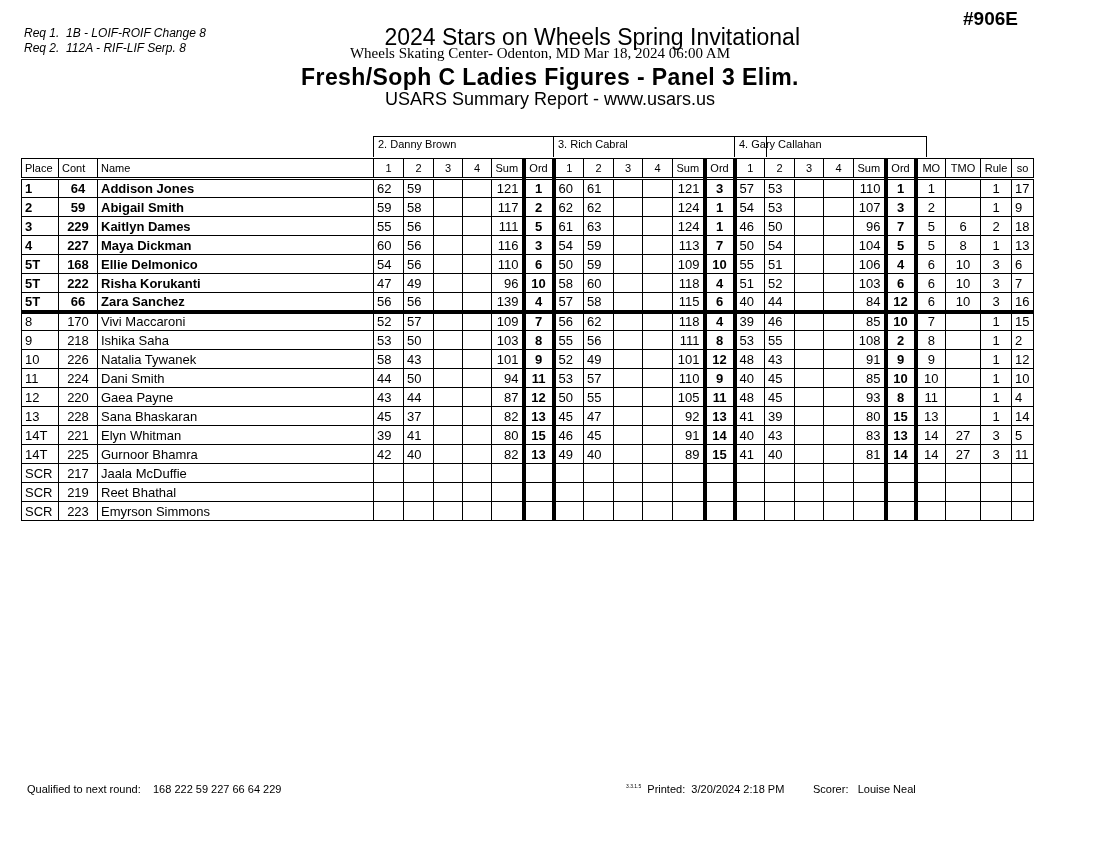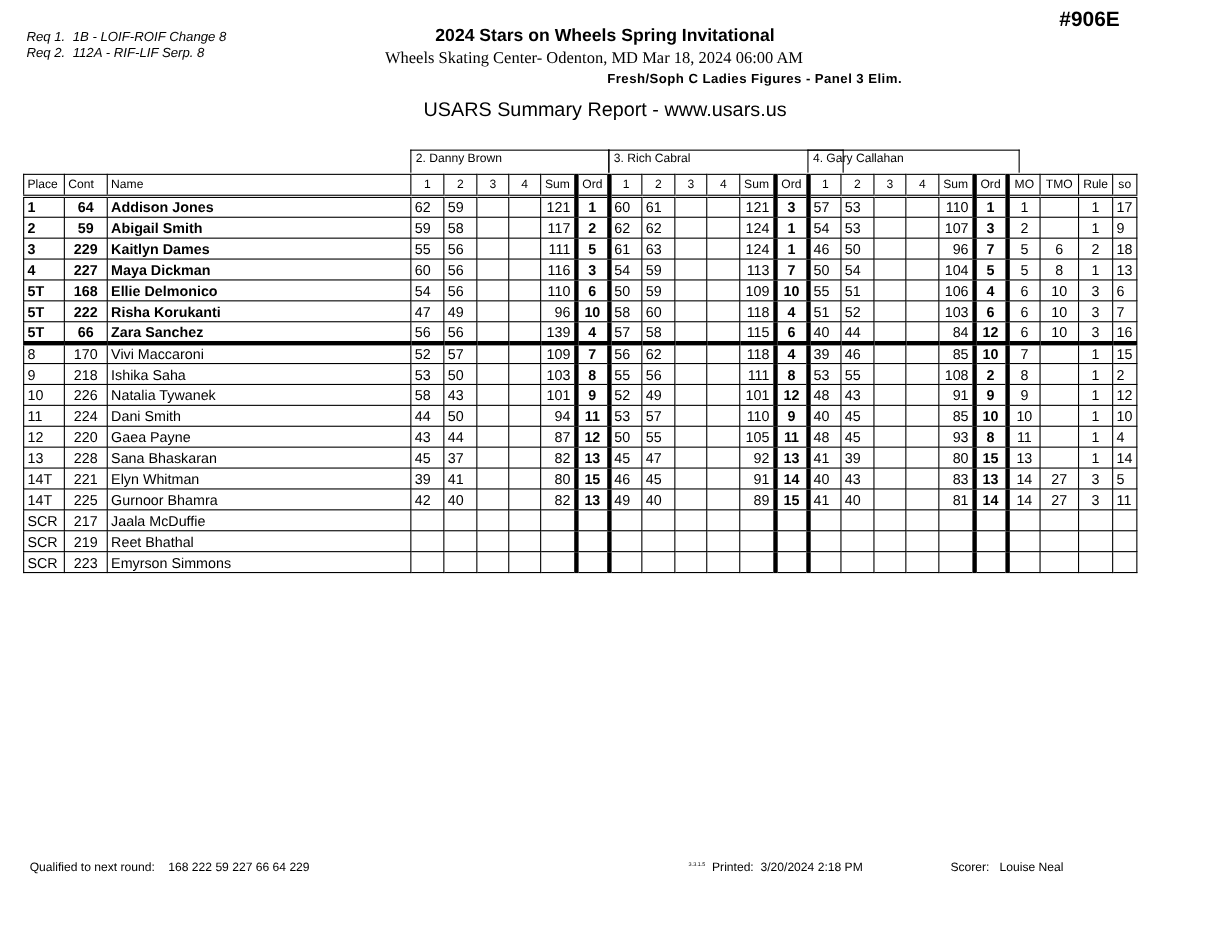--- a/index.html
+++ b/index.html
@@ -1,22 +1,22 @@
 <!DOCTYPE html>
 <html><head>
 <meta charset="utf-8">
 <style>
   html, body { margin:0; padding:0; background:#ffffff; }
   body { width:1100px; height:850px; position:relative; overflow:hidden;
          font-family:"Liberation Sans", sans-serif; color:#000; }
   .abs { position:absolute; }
   .req { left:24px; font-size:12px; line-height:14px;font-style:italic; }
-  .event-title { left:300px; width:500px; text-align:center; top:24px; font-size:16px; font-weight:bold; }
+  .event-title { left:300px; width:500px; text-align:right; top:24px; font-size:23px; font-weight:normal; }
   .venue { left:300px; width:540px; text-align:center; top:45px; font-size:15px; left:270px;font-family:Liberation Serif, serif; }
-  .division { left:280px; width:540px; text-align:right; top:64px; font-size:12px; font-weight:bold; letter-spacing:0.4px; }
+  .division { left:280px; width:540px; text-align:center; top:64px; font-size:23px; font-weight:bold; letter-spacing:0.4px; }
   .report { left:300px; width:500px; text-align:center; top:89px; font-size:18px; }
   .event-num { left:963px; top:8px; font-size:19px; font-weight:bold; }
 
   .judge-box { position:absolute; top:136px; height:21px; border:1px solid #000; border-bottom:none;
                font-size:11px; line-height:14px; padding-left:4px; box-sizing:border-box; }
   table.grid { position:absolute; left:21px; top:158px; border-collapse:collapse; table-layout:fixed; font-size:13px; }
   table.grid td, table.grid th { border:1px solid #000; height:19px; padding:0 3px; white-space:nowrap; overflow:hidden; box-sizing:border-box; }
   table.grid th { font-weight:normal; font-size:11px; height:20px; border-bottom:3px double #000; }
   .c { text-align:center; }
   .r { text-align:right; }
@@ -596,15 +596,15 @@
     </tbody>
 </table>
 
 <div class="abs footer" style="left:27px;">
   <span>Qualified to next round:</span>&nbsp;&nbsp;&nbsp;
   <span>168 222 59 227 66 64 229</span>
 </div>
 <div class="abs footer" style="left:626px;">
   <span class="ver">3.3.1.5</span><span>Printed:</span>&nbsp;&nbsp;<span>3/20/2024  2:18 PM</span>
 </div>
-<div class="abs footer" style="left:864px;">
+<div class="abs footer" style="left:813px;">
   <span>Scorer:</span>&nbsp;&nbsp;&nbsp;<span>Louise Neal</span>
 </div>
 
 </body></html>

